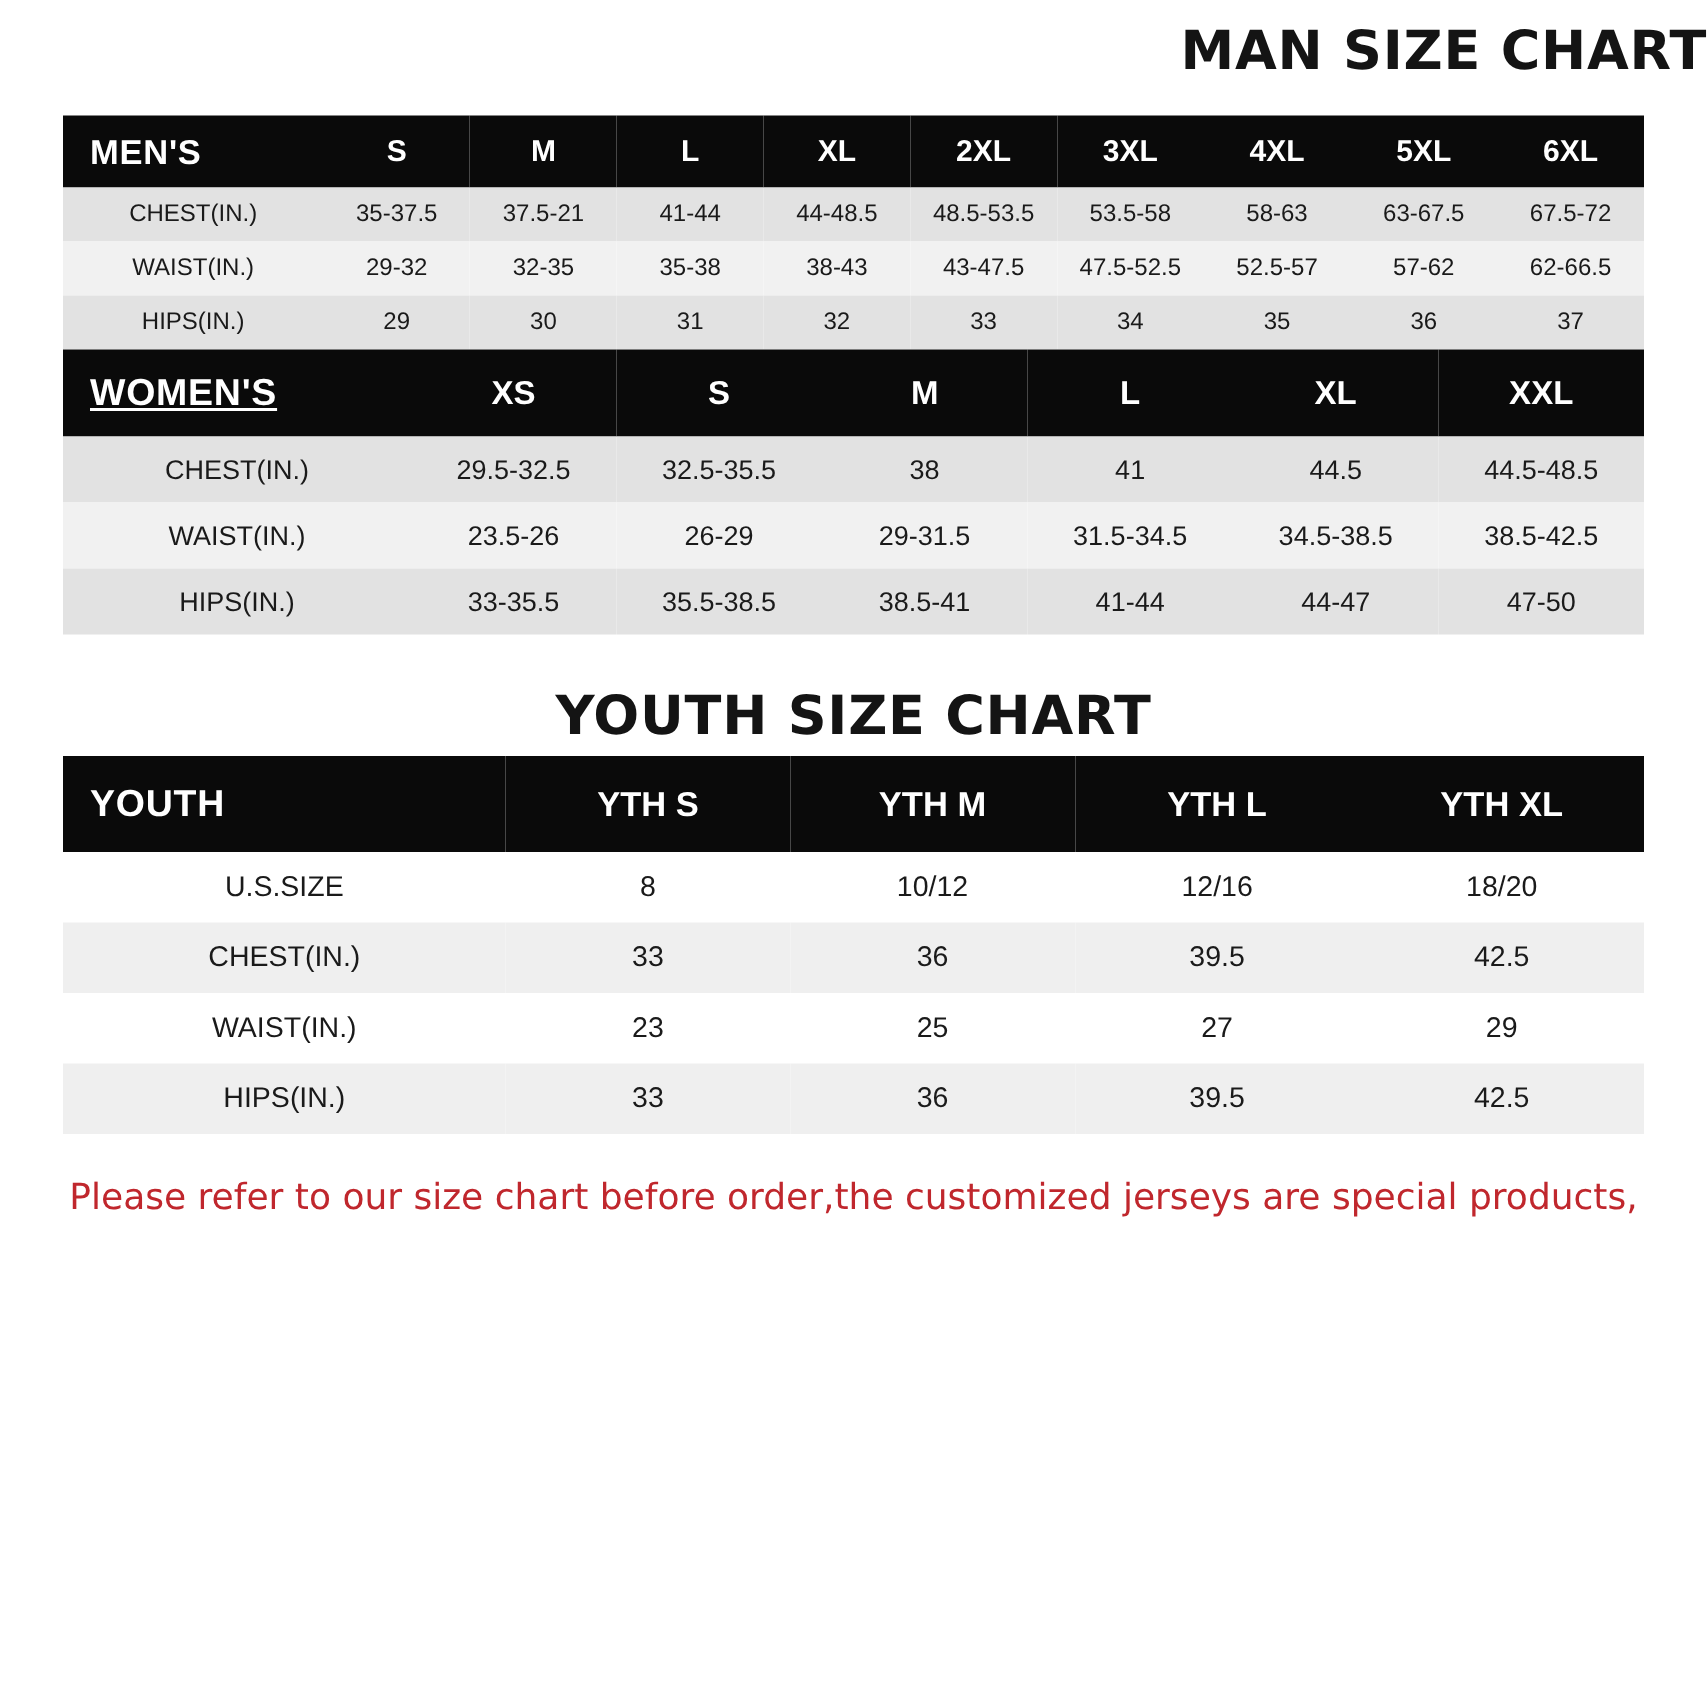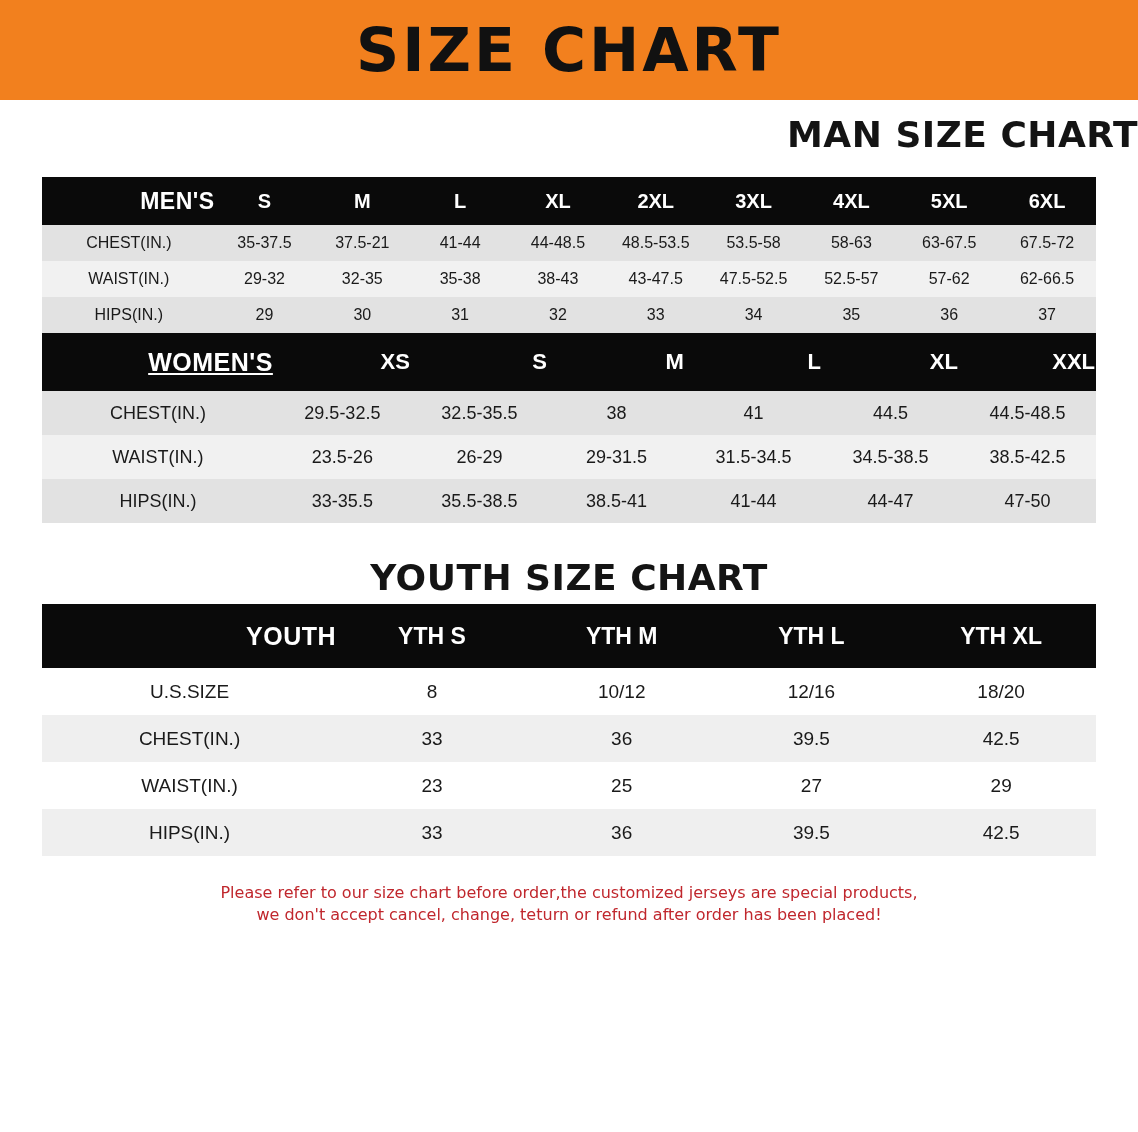--- a/index.html
+++ b/index.html
@@ -68,71 +68,68 @@
   }
   
   table.size-table thead tr {
     background: #0a0a0a;
   }
   table.size-table thead th {
     color: #ffffff;
     font-weight: bold;
   }
   table.size-table thead th.rowlabel {
-    text-align: right;
+    text-align: left;
     padding-left: 18px;
     letter-spacing: 0.5px;
   }
   
   table.size-table tbody tr:nth-child(odd)  { background: #e2e2e2; }
   table.size-table tbody tr:nth-child(even) { background: #f1f1f1; }
   table.size-table tbody td.rowlabel {
     text-align: center;
     font-weight: normal;
   }
 
   
   .men-table thead th { height: 46px; font-size: 20px; }
   .men-table thead th.rowlabel { font-size: 23px; }
   .men-table tbody td { height: 34px; font-size: 16px; }
   .men-table tbody td.rowlabel { font-size: 16px; }
 
   
-  .women-table thead th { height: 56px; font-size: 22px; text-align: right; }
+  .women-table thead th { height: 56px; font-size: 22px; }
   .women-table thead th.rowlabel { font-size: 25px; text-decoration: underline; }
   .women-table tbody td { height: 42px; font-size: 18px; }
   .women-table tbody td.rowlabel { font-size: 18px; }
 
   
   .youth-table thead th { height: 62px; font-size: 23px; }
   .youth-table thead th.rowlabel { font-size: 25px; }
   .youth-table tbody tr { background: #ffffff !important; }
   .youth-table tbody tr:nth-child(even) { background: #efefef !important; }
   .youth-table tbody td { height: 45px; font-size: 19px; }
   .youth-table tbody td.rowlabel { font-size: 19px; }
 
   
   .note {
     margin: 26px 34px 0 34px;
     color: #c0272d;
     font-family: "DejaVu Sans", sans-serif;
-    font-size: 16px;
+    font-size: 24px;
     line-height: 1.35;
     text-align: center;
   }
   .note-line { display: block; }
 </style>
 </head>
 <body>
 
 <div class="page">
 
-  <div class="banner">
-    <div class="banner-title">SIZE CHART</div>
-  </div>
 
   <div class="section-title title-man">MAN SIZE CHART</div>
   <div class="table-wrap">
     <table class="size-table men-table">
       <colgroup>
         <col style="width:16.5%">
         <col style="width:9.3%">
           <col style="width:9.3%">
           <col style="width:9.3%">
         <col style="width:9.3%">
@@ -298,16 +295,15 @@
           <td>36</td>
           <td>39.5</td>
           <td>42.5</td>
         </tr>
       </tbody>
     </table>
   </div>
 
   <div class="note">
     <span class="note-line">Please refer to our size chart before order,the customized jerseys are special products,</span>
-    <span class="note-line">we don't accept cancel, change, teturn or refund after order has been placed!</span>
   </div>
 
 </div>
 
 </body></html>

